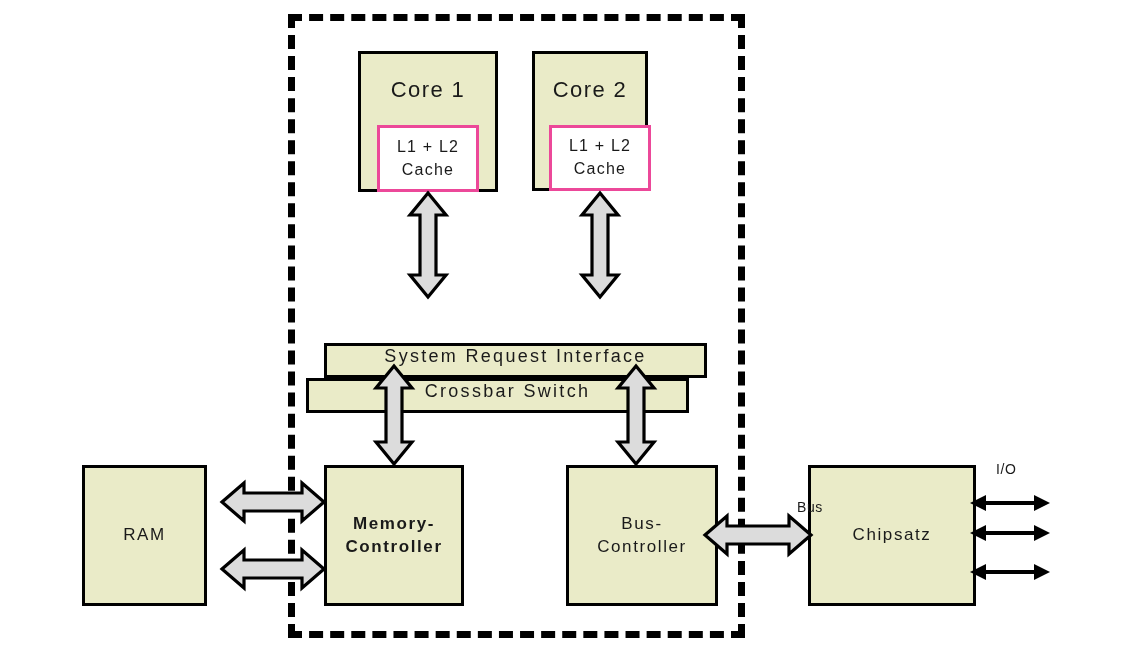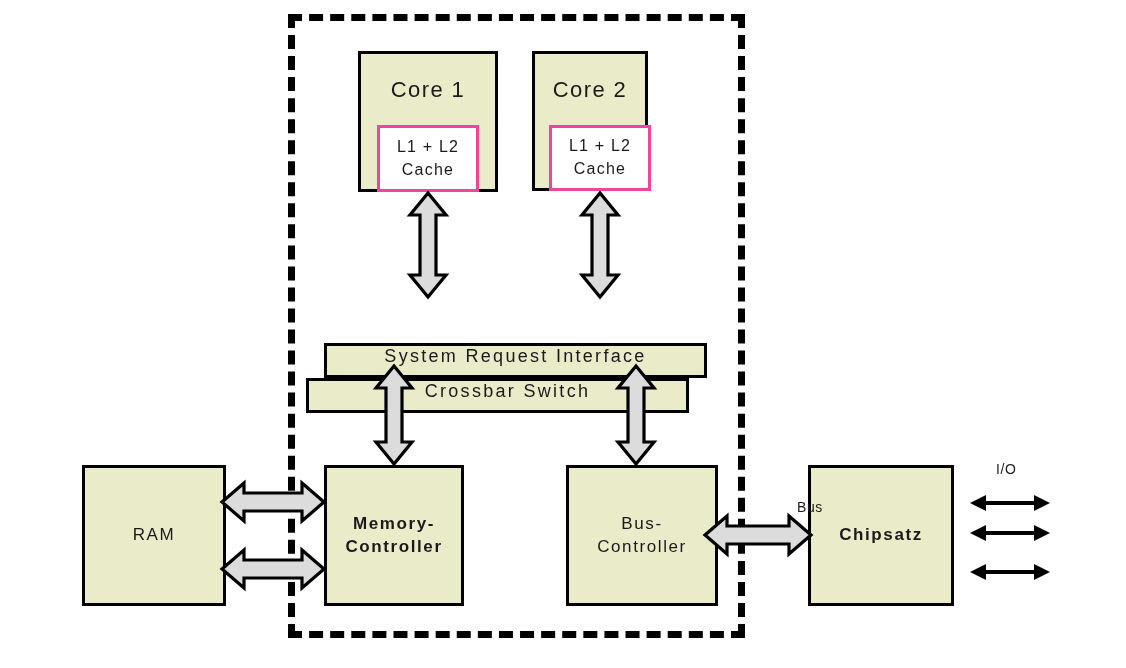--- a/index.html
+++ b/index.html
@@ -140,21 +140,21 @@
   </div>
 
   <svg class="arrow-svg" style="left:374px; top:364px; width:40px; height:102px;" viewBox="0 0 40 102">
     <polygon points="20,2 38,24 28,24 28,78 38,78 20,100 2,78 12,78 12,24 2,24" fill="#dcdcdc" stroke="#000000" stroke-width="3.2" stroke-linejoin="miter"></polygon>
   </svg>
 
   <svg class="arrow-svg" style="left:616px; top:364px; width:40px; height:102px;" viewBox="0 0 40 102">
     <polygon points="20,2 38,24 28,24 28,78 38,78 20,100 2,78 12,78 12,24 2,24" fill="#dcdcdc" stroke="#000000" stroke-width="3.2" stroke-linejoin="miter"></polygon>
   </svg>
 
-  <div class="box" style="left:82px; top:465px; width:144px; height:141px;">
+  <div class="box" style="left:82px; top:465px; width:125px; height:141px;">
     <span class="box-label unit-label-lg">RAM</span>
   </div>
 
   <div class="box" style="left:324px; top:465px; width:140px; height:141px;font-weight:bold;">
     <span class="box-label unit-label-lg">Memory-
 Controller</span>
   </div>
 
   <svg class="arrow-svg" style="left:220px; top:481px; width:106px; height:42px;" viewBox="0 0 106 42">
     <polygon points="2,21 24,2 24,12 82,12 82,2 104,21 82,40 82,30 24,30 24,40" fill="#dcdcdc" stroke="#000000" stroke-width="3.2" stroke-linejoin="miter"></polygon>
@@ -162,21 +162,21 @@
 
   <svg class="arrow-svg" style="left:220px; top:548px; width:106px; height:42px;" viewBox="0 0 106 42">
     <polygon points="2,21 24,2 24,12 82,12 82,2 104,21 82,40 82,30 24,30 24,40" fill="#dcdcdc" stroke="#000000" stroke-width="3.2" stroke-linejoin="miter"></polygon>
   </svg>
 
   <div class="box" style="left:566px; top:465px; width:152px; height:141px;">
     <span class="box-label unit-label-lg">Bus-
 Controller</span>
   </div>
 
-  <div class="box" style="left:808px; top:465px; width:146px; height:141px;font-weight:bold;">
+  <div class="box" style="left:808px; top:465px; width:168px; height:141px;">
     <span class="box-label unit-label-lg">Chipsatz</span>
   </div>
 
   <svg class="arrow-svg" style="left:703px; top:514px; width:110px; height:42px;" viewBox="0 0 110 42">
     <polygon points="2,21 24,2 24,12 86,12 86,2 108,21 86,40 86,30 24,30 24,40" fill="#dcdcdc" stroke="#000000" stroke-width="3.2" stroke-linejoin="miter"></polygon>
   </svg>
 
   <div class="free-label" style="left:753px; top:499px;margin-left:44px;">Bus</div>
 
   <div class="free-label" style="left:996px; top:461px;">I/O</div>

